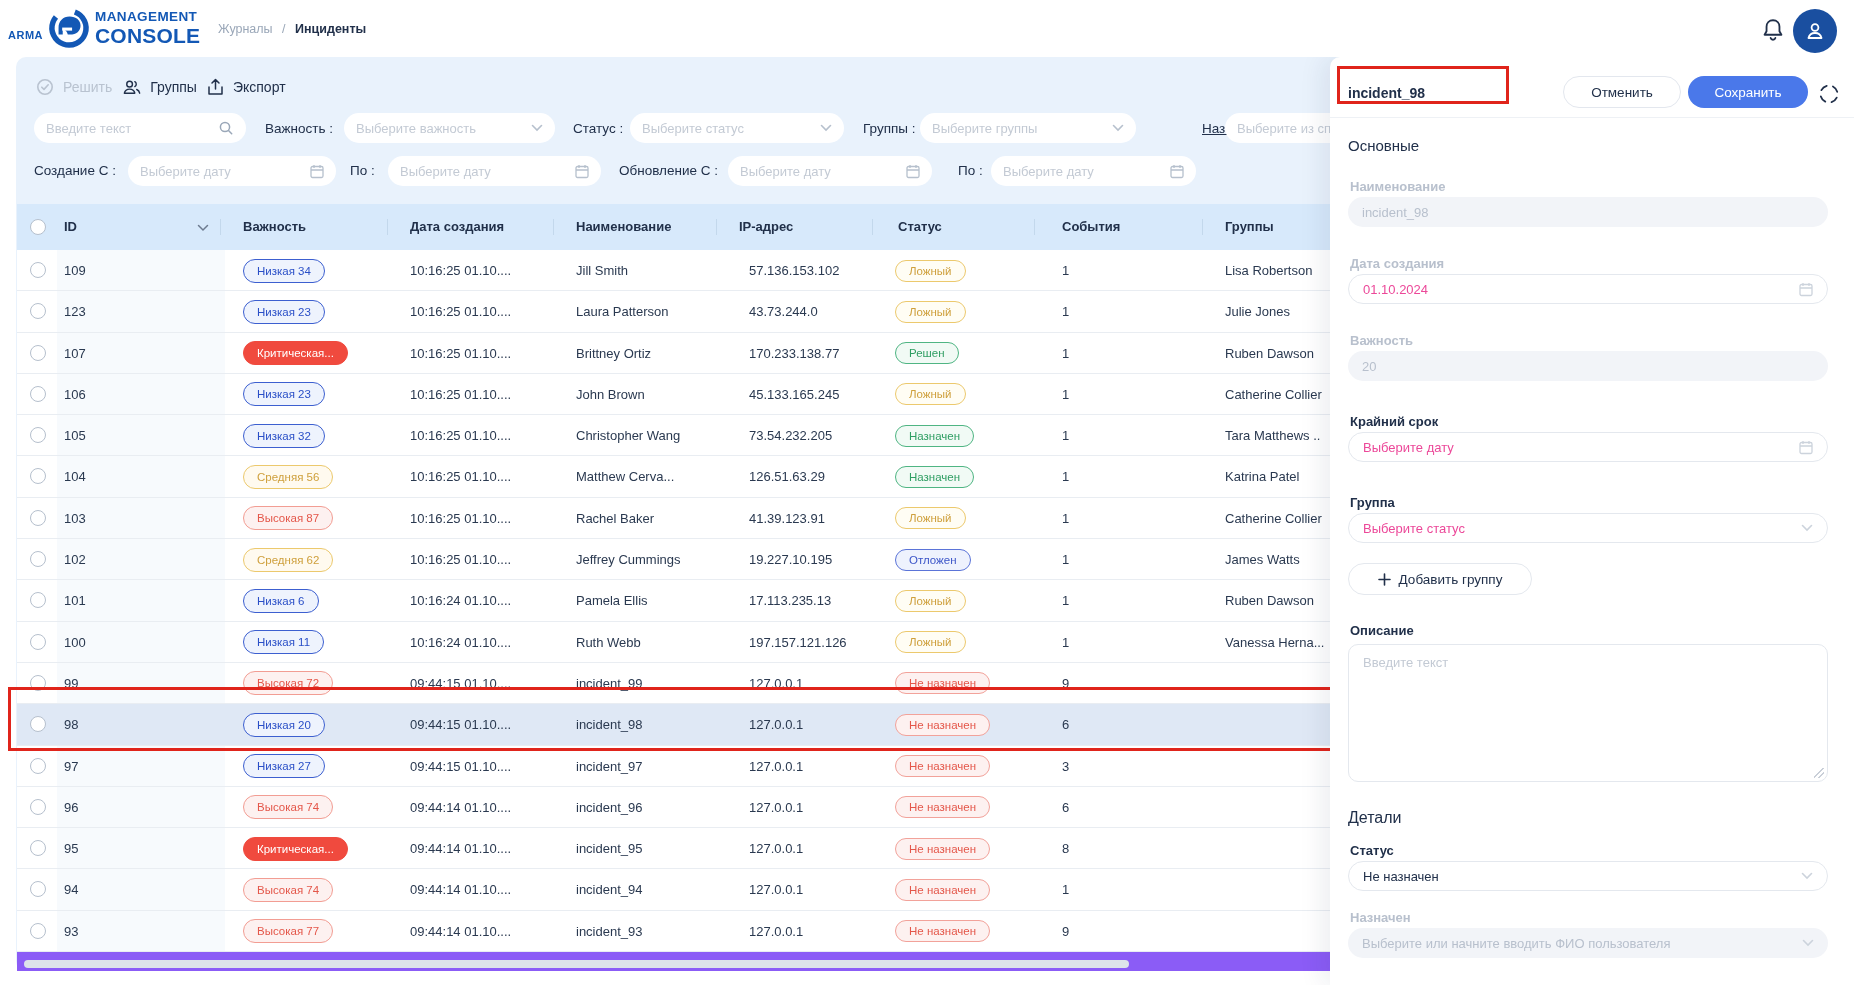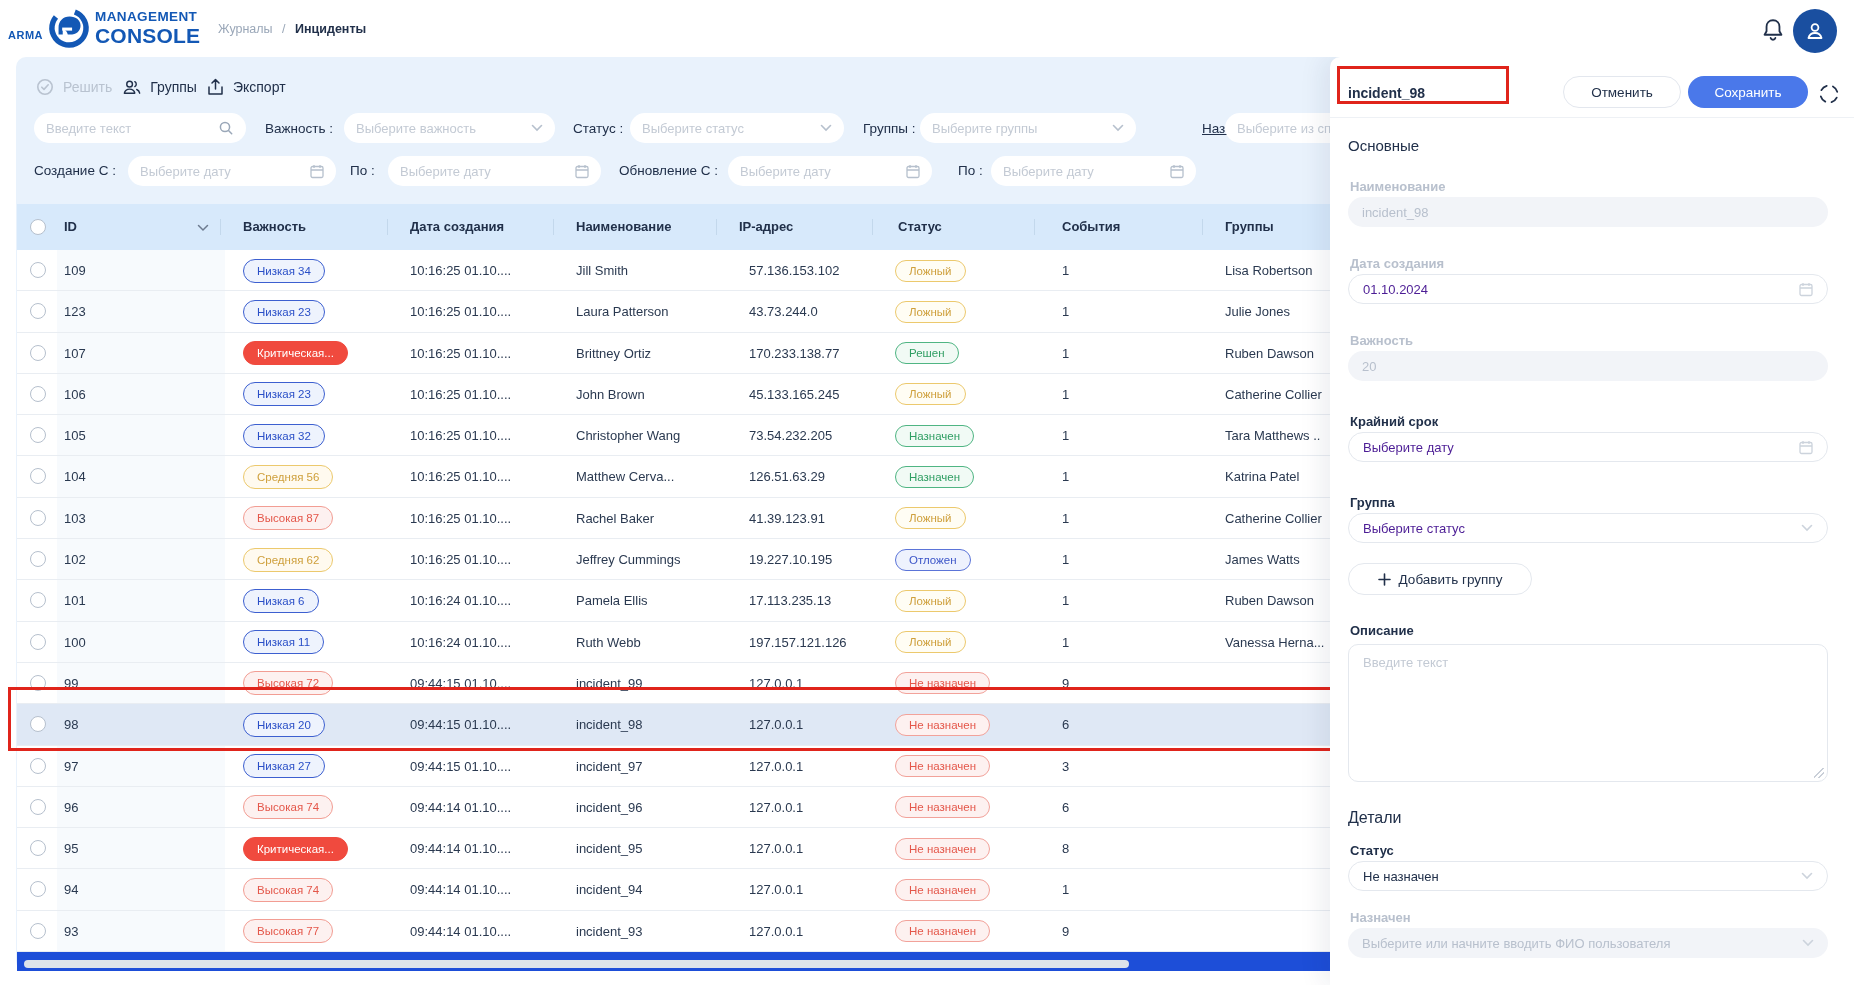--- a/index.html
+++ b/index.html
@@ -43,21 +43,21 @@
 
   
   .thead { position:absolute; left:17px; top:204px; width:1813px; height:46px; background:#d7e9fb;
     font-size:13px; font-weight:bold; color:#21304a; }
   .thead .hcell { position:absolute; top:0; height:46px; line-height:46px; }
   .thead .vsep { position:absolute; top:15px; width:1px; height:16px; background:#c3d8ec; }
   .circ { position:absolute; width:16px; height:16px; border:1.5px solid #b6c0cd; border-radius:50%;
     background:#fff; cursor:pointer; }
 
   
-  .tbody { position:absolute; left:17px; top:250px; width:1813px; height:721px; background:#1d4ed8; }
+  .tbody { position:absolute; left:17px; top:250px; width:1813px; height:721px; background:#8b5cf6; }
   .trow { position:relative; width:100%; height:41.3px; border-bottom:1px solid #e9edf2;
     font-size:13px; color:#2a3950; background:#fff; }
   .trow.selected { background:#dfe8f5; }
   .trow .shade { position:absolute; left:40px; top:0; width:168px; height:100%; background:#f7fafd; }
   .trow.selected .shade { background:transparent; }
   .cellchk { position:absolute; left:13px; top:12px; width:16px; height:16px;
     border:1.5px solid #b6c0cd; border-radius:50%; background:#fff; cursor:pointer; }
   .cell { position:absolute; top:0; height:41.3px; line-height:41.3px; white-space:nowrap; }
   .c-id { left:47px; } .c-date { left:393px; } .c-name { left:559px; }
   .c-ip { left:732px; } .c-ev { left:1045px; } .c-gr { left:1208px; width:270px; overflow:hidden; }
@@ -88,21 +88,21 @@
   .btn.cancel { left:233px; width:118px; background:#fff; border:1px solid #e3e7ee; color:#21304a; }
   .btn.save { left:358px; width:120px; background:#4a78ea; color:#fff; }
   .expand { position:absolute; left:488px; top:26px; width:22px; height:22px; cursor:pointer; }
 
   .sect { position:absolute; left:18px; font-weight:normal; font-size:15px; color:#21304a; }
   .plabel { position:absolute; left:20px; font-size:13px; font-weight:bold; color:#21304a; }
   .plabel.dim { color:#b8c0cd; }
   .pinput { position:absolute; left:18px; width:480px; height:30px; border-radius:15px;
     display:flex; align-items:center; padding:0 14px; font-size:13px; }
   .pinput.filled { background:#f2f4f8; color:#b8c0cd; }
-  .pinput.outline { background:#fff; border:1px solid #e4e8ee; color:#4c1d95; }
+  .pinput.outline { background:#fff; border:1px solid #e4e8ee; color:#ec4899; }
   .pinput.outline.dark { color:#21304a; }
   .pinput .ph { flex:1 1 auto; overflow:hidden; white-space:nowrap; }
   .addgroup { position:absolute; left:18px; top:506px; width:184px; height:32px; border:1px solid #e4e8ee;
     border-radius:16px; background:#fff; display:flex; align-items:center; justify-content:center;
     gap:8px; font-size:13.5px; color:#21304a; cursor:pointer; }
   .ta { position:absolute; left:18px; top:587px; width:480px; height:138px; border:1px solid #e4e8ee;
     border-radius:10px; background:#fff; padding:10px 14px; font-size:13px; color:#c3cad4; }
   .ta .grip { position:absolute; right:3px; bottom:3px; width:10px; height:10px;
     background:linear-gradient(135deg,transparent 0 45%,#c9cfd8 45% 53%,transparent 53% 68%,#c9cfd8 68% 76%,transparent 76%); }
 

